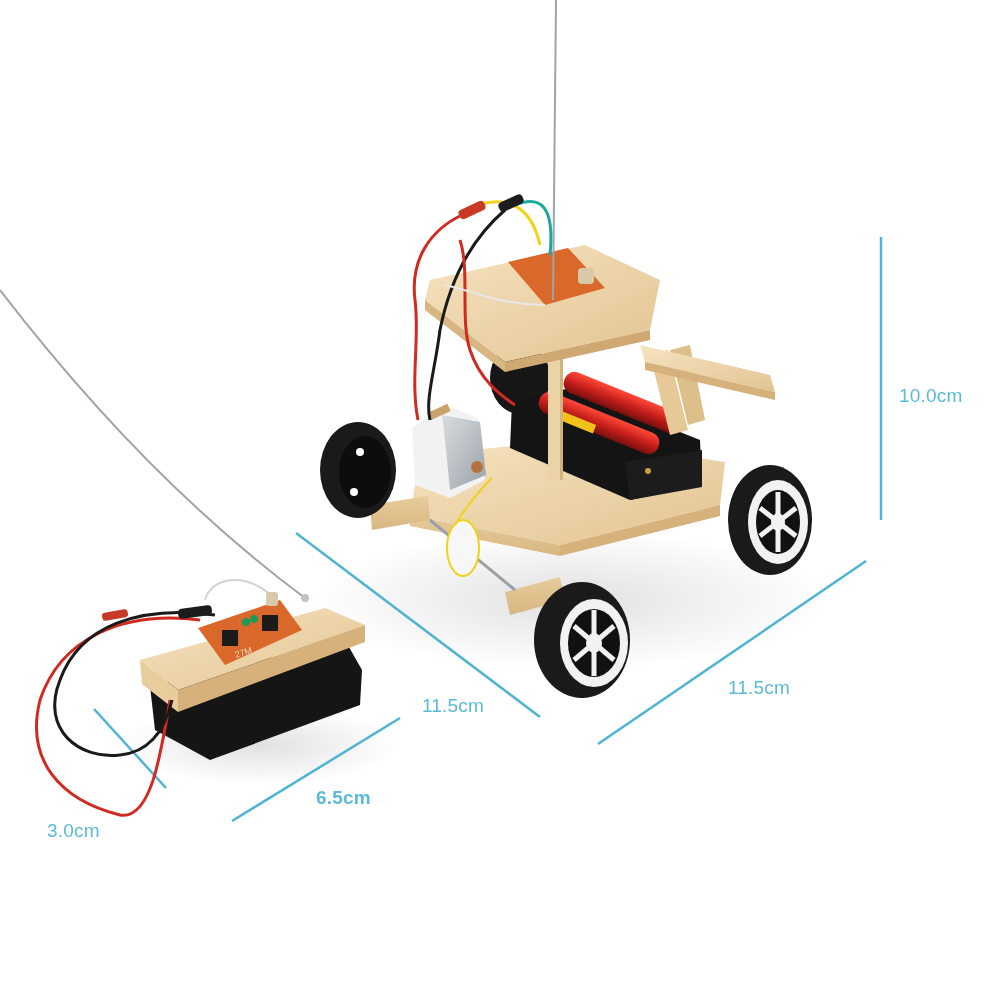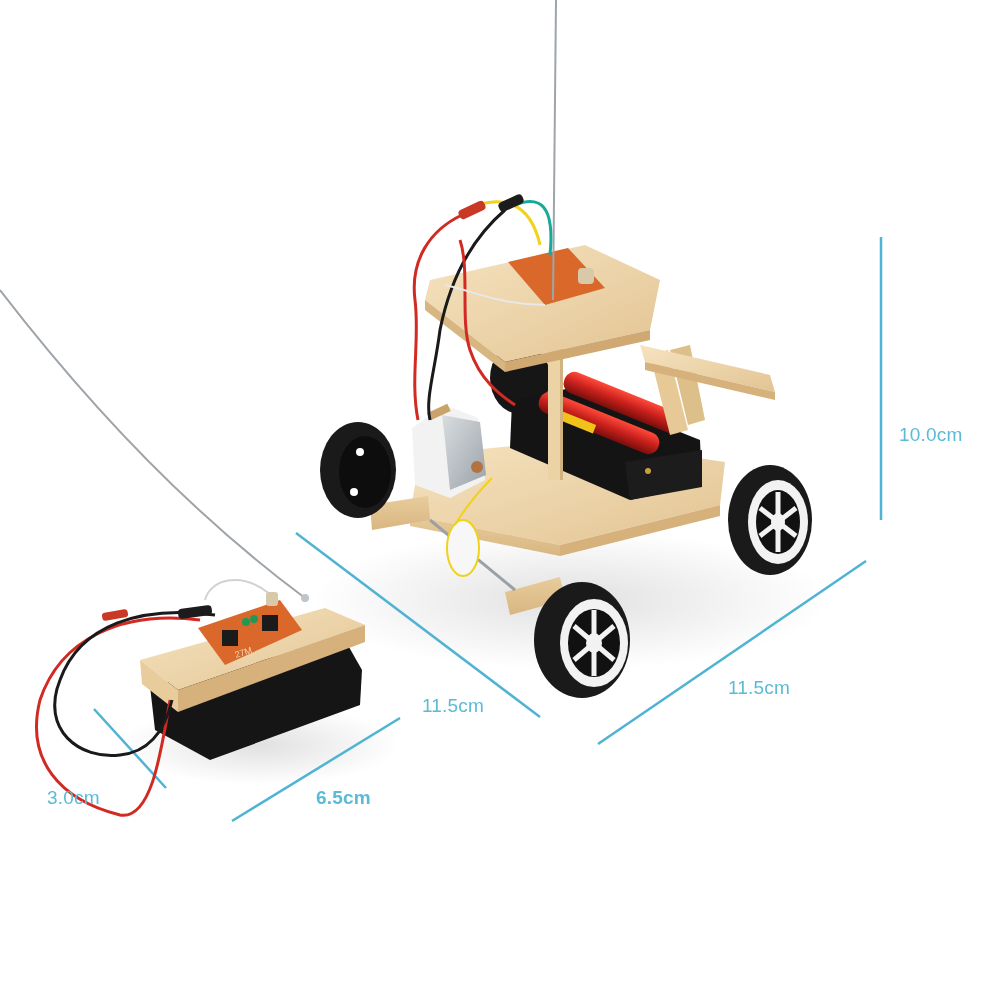--- a/index.html
+++ b/index.html
@@ -175,18 +175,18 @@
       <text x="236" y="658" font-size="9" fill="#f3d9b9" font-family="Liberation Sans, sans-serif" transform="rotate(-18 236 658)">27M</text>
       <rect x="266" y="592" width="12" height="14" rx="3" fill="#d8c9a8"></rect>
 
       <path d="M200 620 C 120 610, 60 640, 40 700 C 25 760, 60 800, 120 815 C 150 820, 160 760, 170 700" stroke="#d12a22" stroke-width="3" fill="none"></path>
       <path d="M215 615 C 140 605, 80 625, 60 680 C 40 730, 80 760, 120 755 C 150 752, 165 730, 172 700" stroke="#1a1a1a" stroke-width="3" fill="none"></path>
       <rect x="178" y="607" width="34" height="10" rx="4" fill="#1c1c1c" transform="rotate(-8 195 612)"></rect>
       <rect x="102" y="611" width="26" height="8" rx="3" fill="#c93a26" transform="rotate(-10 115 615)"></rect>
     </g>
   </svg>
 
-  <div class="dim-label" style="left:899px; top:424px;">10.0cm</div>
+  <div class="dim-label" style="left:899px; top:385px;">10.0cm</div>
   <div class="dim-label" style="left:422px; top:695px;">11.5cm</div>
   <div class="dim-label" style="left:728px; top:677px;">11.5cm</div>
   <div class="dim-label" style="left:316px; top:787px;font-weight:bold;">6.5cm</div>
-  <div class="dim-label" style="left:47px; top:787px;">3.0cm</div>
+  <div class="dim-label" style="left:47px; top:820px;">3.0cm</div>
 </div>
 
 </body></html>

